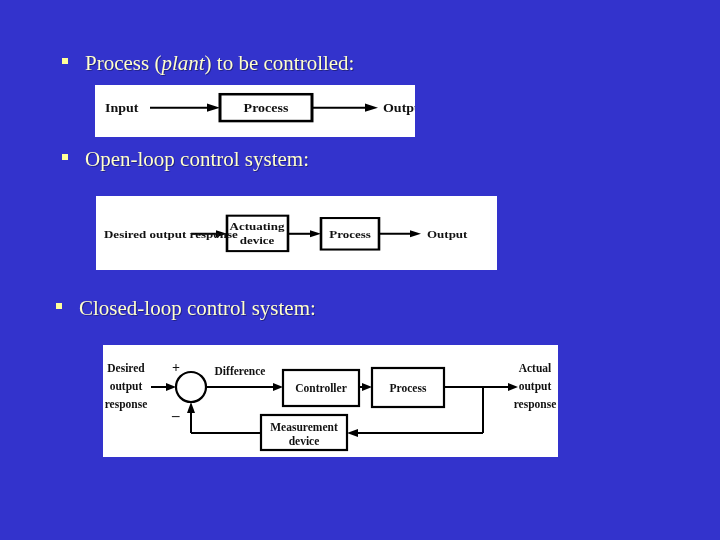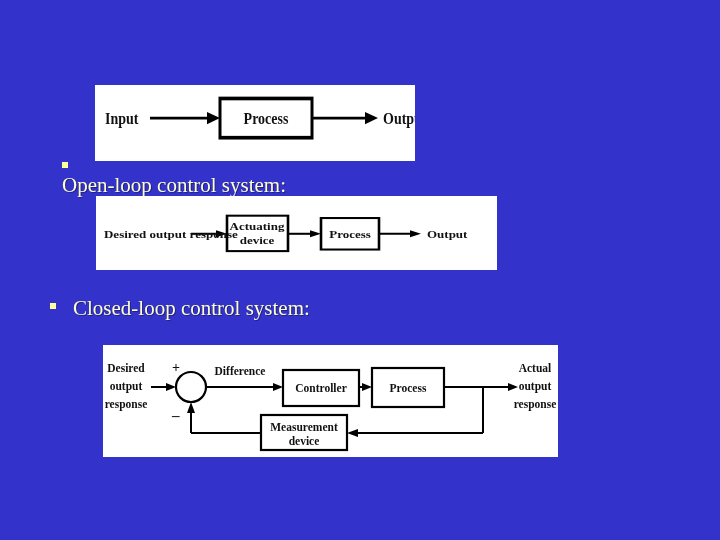--- a/index.html
+++ b/index.html
@@ -35,48 +35,52 @@
     height: 6px;
     background: #ffff99;
     margin-right: 17px;
     flex: 0 0 auto;
     position: relative;
     top: -6px;
   }
   .bullet-text i { font-style: italic; }
 
   .b1 { left: 62px; top: 52px; }
-  .b2 { left: 62px; top: 168px; flex-direction: column; }
-  .b3 { left: 50px; top: 297px; }
+  .b2 { left: 62px; top: 148px; }
+  .b3 { left: 56px; top: 297px; }
 
   
   .panel {
     position: absolute;
     background: #ffffff;
   }
-  #panel-process  { left: 95px;  top: 85px;  width: 320px; height: 76px; }
+  #panel-process  { left: 95px;  top: 85px;  width: 320px; height: 52px; }
   #panel-open     { left: 96px;  top: 196px; width: 401px; height: 74px; }
   #panel-closed   { left: 103px; top: 345px; width: 455px; height: 112px; }
 
   .diagram {
     position: absolute;
     inset: 0;
   }
   .diagram svg { display: block; width: 100%; height: 100%; }
   .dg-label {
     font-family: "Liberation Serif", "DejaVu Serif", serif;
     fill: #111111;
     font-weight: bold;
   }
 </style>
 </head>
 <body>
 
 <div id="slide">
 
+  <div class="bullet-line b1">
+    <span class="bullet-mark"></span>
+    <span class="bullet-text"><span>Process (</span><i>plant</i><span>) to be controlled:</span></span>
+  </div>
 
   <div class="panel" id="panel-process">
     <div class="diagram">
       <svg viewBox="0 0 320 62" preserveAspectRatio="none" aria-hidden="true">
 
         <rect x="125" y="11" width="92" height="32" fill="#ffffff" stroke="#000000" stroke-width="3"></rect>
 
         <line x1="55" y1="27" x2="118" y2="27" stroke="#000000" stroke-width="2.4"></line>
         <polygon points="125,27 112,22 112,32" fill="#000000"></polygon>
 

